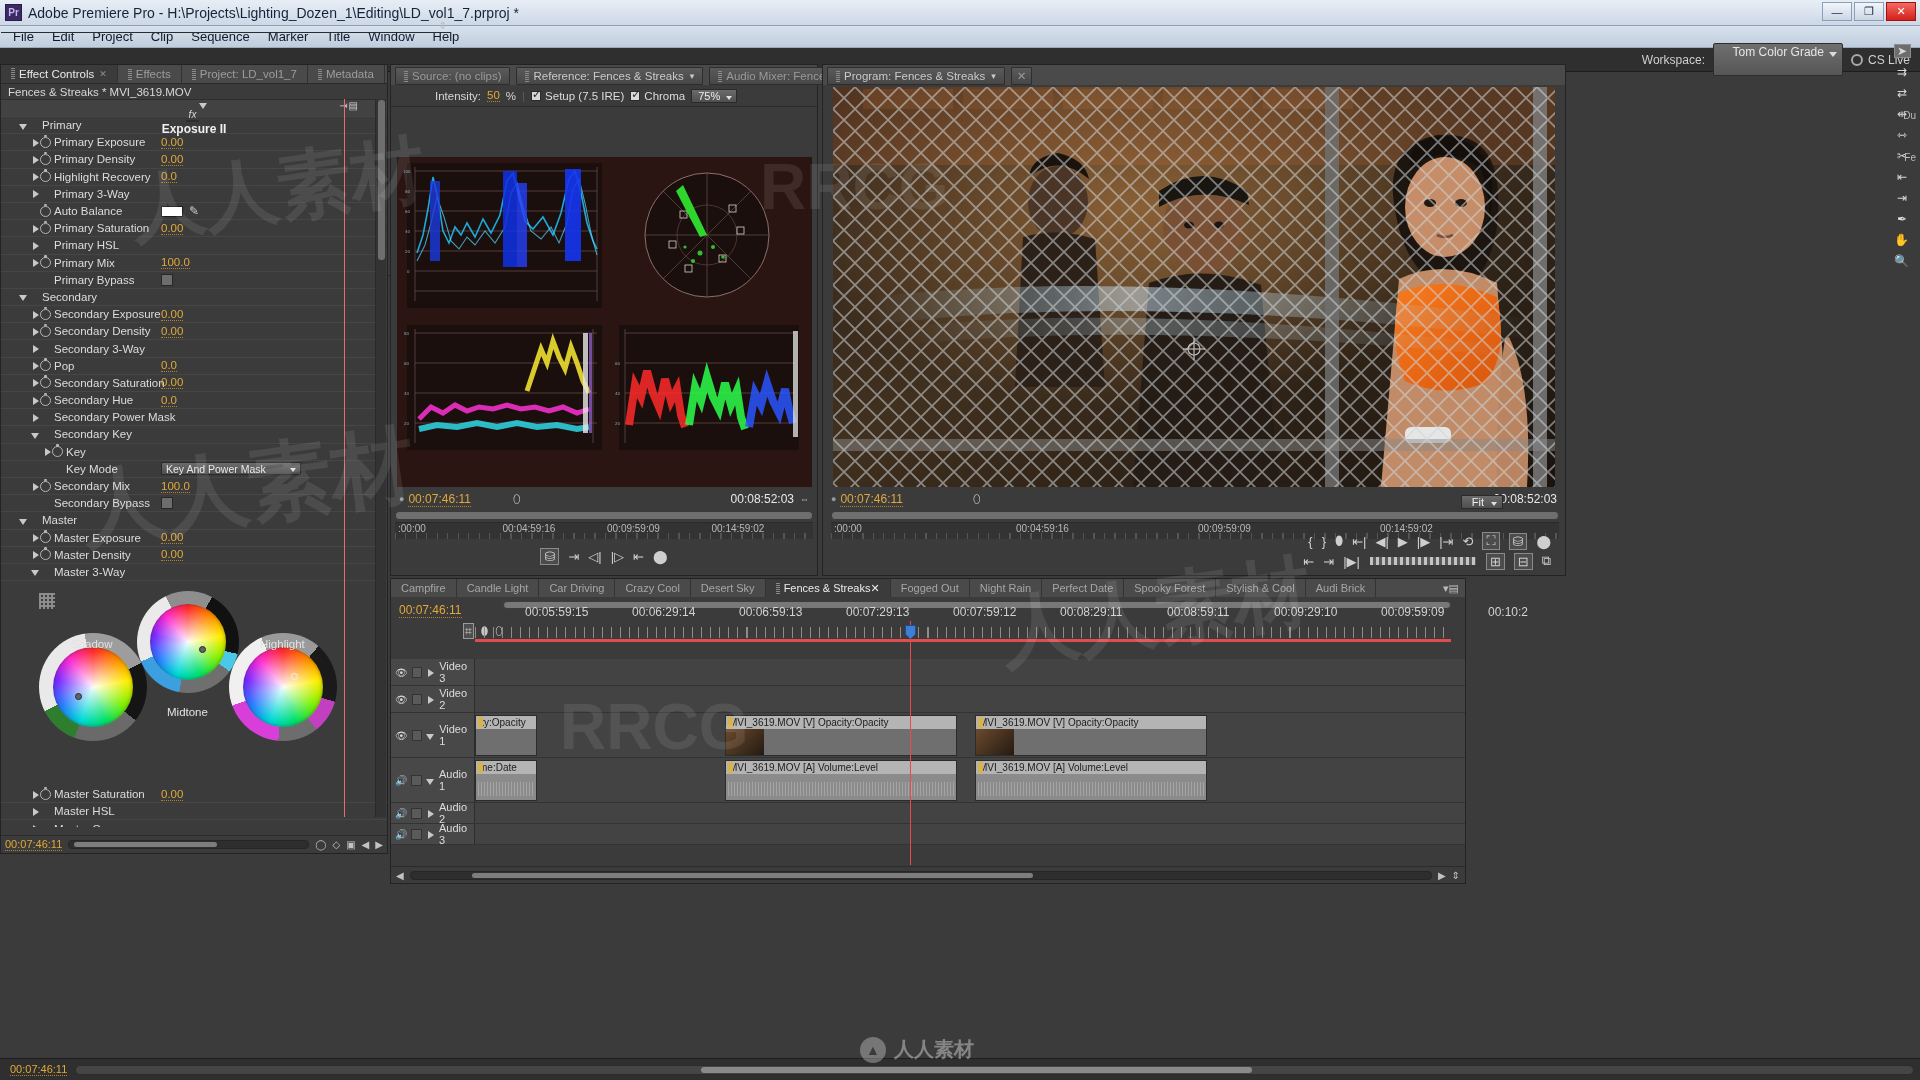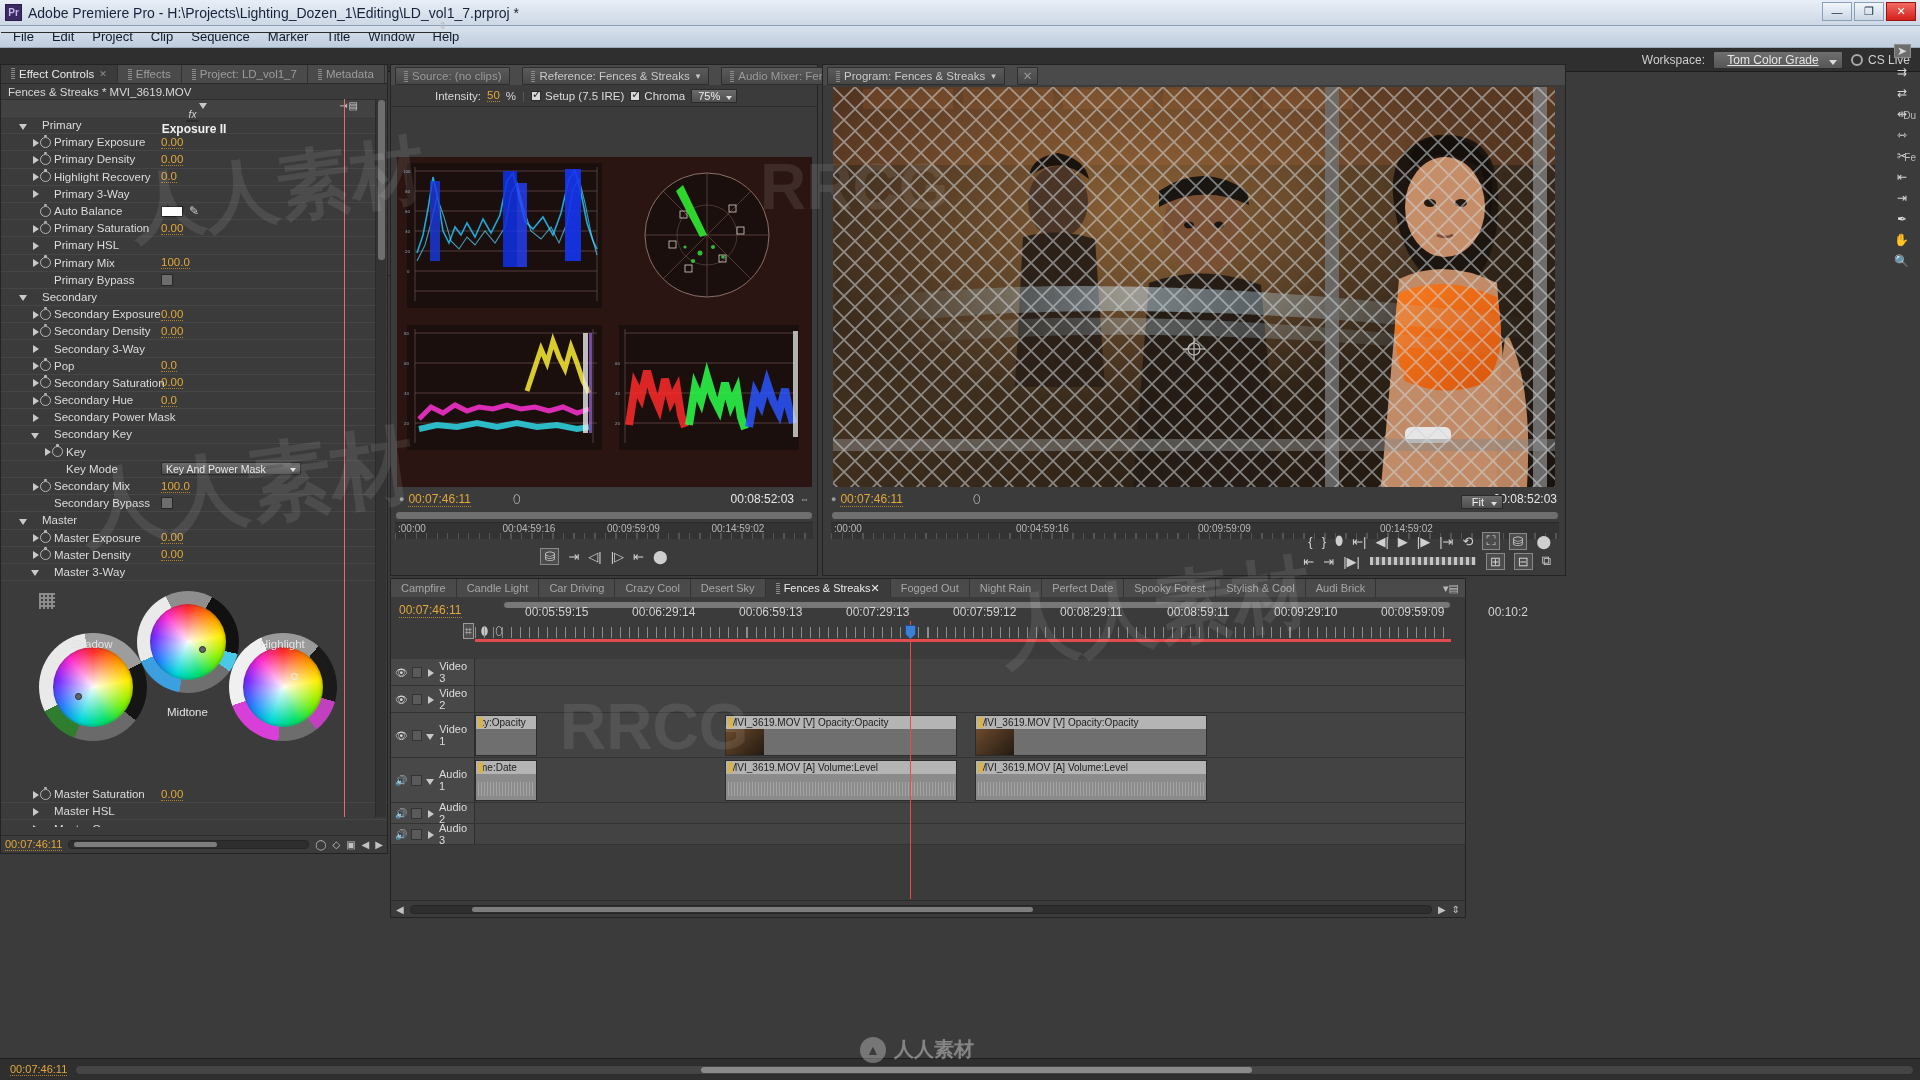--- a/index.html
+++ b/index.html
@@ -46,22 +46,22 @@
   
   .wsbar {
     position:absolute; left:0; top:48px; width:1920px; height:24px;
     background:#2f2f2f; border-bottom:1px solid #1c1c1c;
     display:flex; align-items:center; justify-content:flex-end;
     padding-right:10px; gap:8px;
   }
   .ws-label { font-size:12px; color:#cfcfcf; }
   .ws-select {
     background:linear-gradient(#6f6f6f,#565656); border:1px solid #2d2d2d;
-    border-radius:2px; padding:1px 18px 1px 8px; font-size:12px; color:#e6e6e6;
-    position:relative; min-width:130px; text-align:center;text-decoration:underline;
+    border-radius:2px; padding:1px 18px 16px 8px; font-size:12px; color:#e6e6e6;
+    position:relative; min-width:130px; text-align:right;
   }
   .ws-select:after {
     content:""; position:absolute; right:5px; top:8px;
     border-left:4px solid transparent; border-right:4px solid transparent;
     border-top:5px solid #dcdcdc;
   }
   .cslive { display:flex; align-items:center; gap:5px; font-size:12px; color:#cfcfcf; }
   .cs-circle { width:12px; height:12px; border:2px solid #a8a8a8; border-radius:50%; }
 
   
@@ -203,21 +203,21 @@
   }
   .vscroll i { position:absolute; left:2px; top:1px; width:7px; height:160px; background:#6e6e6e; border-radius:3px; }
   .playhead-line { position:absolute; top:34px; width:1px; height:718px; background:#e86c6c; }
 
   
   #ref-monitor { left:390px; top:64px; width:428px; height:512px; }
   .mon-tabs { height:20px; background:#4a4a4a; display:flex; align-items:stretch; }
   .mon-tab {
     display:flex; align-items:center; font-size:11.5px; color:#c9c9c9;
     background:linear-gradient(#5a5a5a,#474747); border:1px solid #2d2d2d;
-    margin:2px 8px 0 4px; padding:0 8px; border-radius:1px; white-space:nowrap;
+    margin:2px 2px 0 4px; padding:0 8px; border-radius:1px; white-space:nowrap;
   }
   .mon-tab.grey { color:#9a9a9a; }
   .mon-tab .cv { margin-left:6px; font-size:9px; }
   .scope-toolbar {
     height:22px; background:#3b3b3b; display:flex; align-items:center;
     gap:6px; padding-left:44px; font-size:11.5px; border-bottom:1px solid #2b2b2b;
   }
   .scope-toolbar .lbl { color:#d6d6d6; }
   .scope-toolbar .num { color:#e1a83a; border-bottom:1px dotted #b4832b; }
   .cb { display:inline-flex; align-items:center; gap:4px; color:#dcdcdc; }
@@ -281,21 +281,21 @@
     background:linear-gradient(#6b6b6b,#4f4f4f); border:1px solid #2a2a2a;
     font-size:11px; color:#eee; padding:0 18px 0 10px;
   }
   .prog-fit:after {
     content:""; position:absolute; right:5px; top:6px;
     border-left:3.5px solid transparent; border-right:3.5px solid transparent;
     border-top:4.5px solid #e0e0e0;
   }
 
   
-  #timeline { left:390px; top:578px; width:1076px; height:340px; }
+  #timeline { left:390px; top:578px; width:1076px; height:306px; }
   .seq-tabs { height:18px; background:#4a4a4a; display:flex; align-items:stretch; }
   .seq-tab {
     display:flex; align-items:center; padding:0 10px; font-size:11px;
     color:#a6a6a6; border-right:1px solid #333; background:#4a4a4a; white-space:nowrap;
   }
   .seq-tab.active { background:#3b3b3b; color:#ececec; }
   .tl-head { position:relative; height:62px; background:#3b3b3b; }
   .tl-tc {
     position:absolute; left:8px; top:6px; font-size:12px; color:#e1a83a;
     border-bottom:1px dotted #b4832b;

